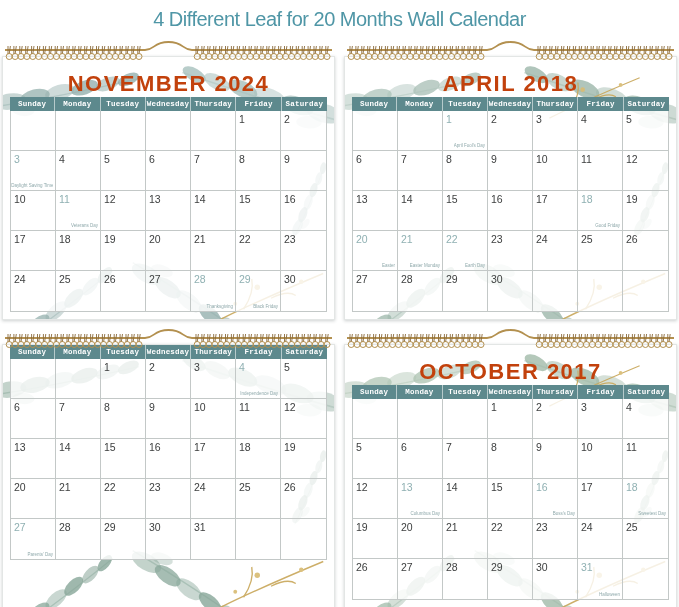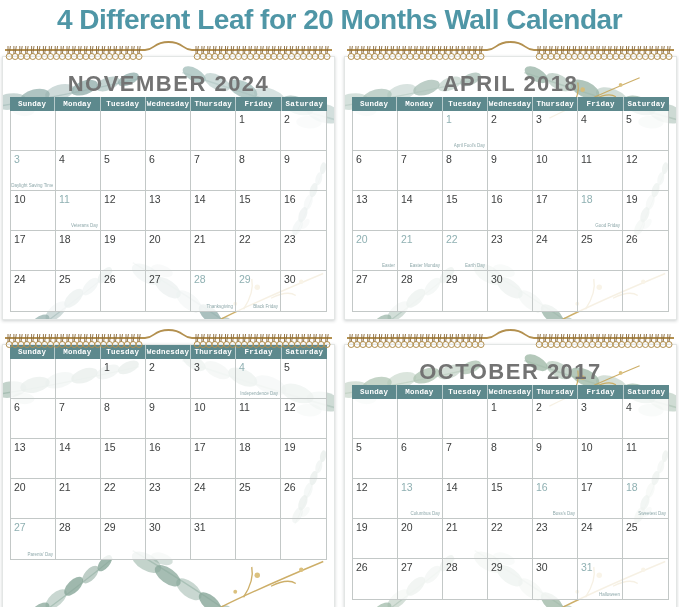--- a/index.html
+++ b/index.html
@@ -3,21 +3,21 @@
 <meta charset="utf-8">
 <style>
   * { box-sizing: border-box; margin: 0; padding: 0; }
   html,body { background:#fff; }
   body { width:679px; height:607px; overflow:hidden; font-family:"Liberation Sans", sans-serif; }
   .poster { width:679px; height:607px; position:relative; }
 
   .poster-title {
     margin:0; padding:3px 0 4px;
     text-align:center;
-    font-size:28px; font-weight:bold; letter-spacing:-0.5px;
+    font-size:20px; font-weight:normal; letter-spacing:-0.5px;
     color:#4f96a6;
     line-height:33px;
   }
 
   .cal-grid {
     display:grid;
     grid-template-columns:333px 333px;
     gap:8px 9px;
     padding-left:2px;
   }
@@ -37,21 +37,21 @@
     border:1px solid #e3e6e5;
     box-shadow:0 1px 3px rgba(60,70,70,.25);
     overflow:hidden;
   }
 
   .month {
     position:relative; z-index:2;
     padding-top:13px; line-height:27px;
     text-align:center;
     font-size:22px; font-weight:bold; letter-spacing:1.5px;
-    color:#737373;
+    color:#c2410c;
   }
 
   .weekbar {
     position:relative; z-index:2;
     margin:0 7px; height:14px;
     display:grid; grid-template-columns:repeat(7,1fr);
     background:#5d898d;
   }
   .wd {
     color:#fff; font-size:7.5px; font-weight:bold;

